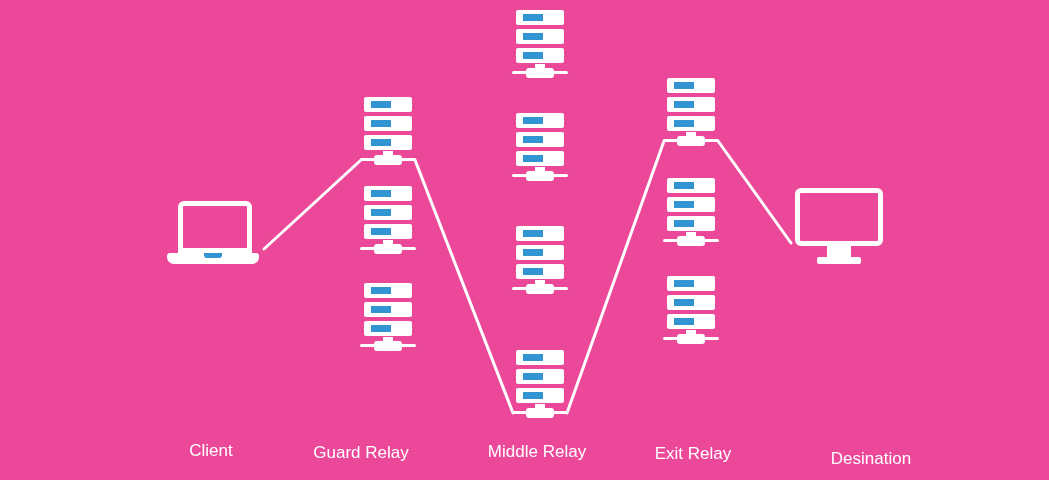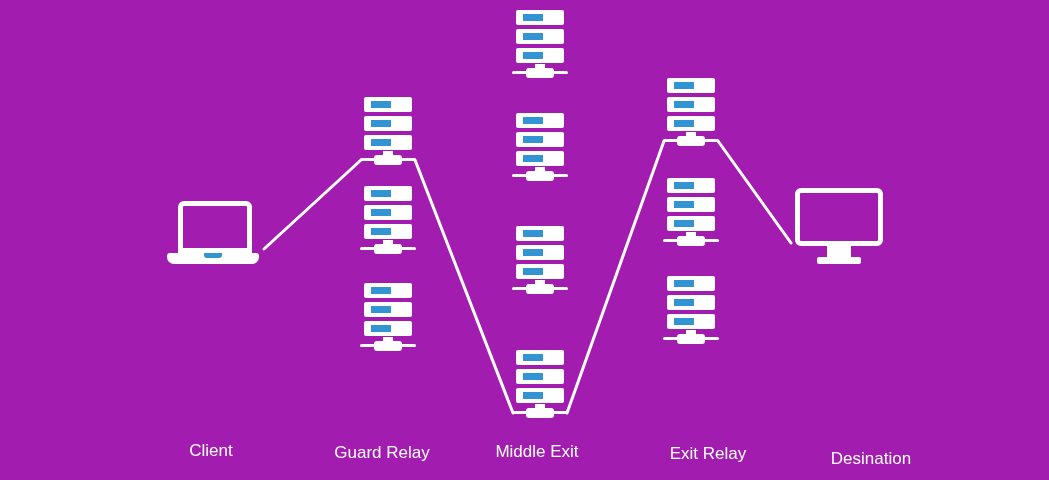--- a/index.html
+++ b/index.html
@@ -5,21 +5,21 @@
   html, body {
     margin: 0;
     padding: 0;
     background: #2b2b2b;
     font-family: "Liberation Sans", sans-serif;
   }
   .canvas {
     position: relative;
     width: 1049px;
     height: 480px;
-    background: #a21caf;
+    background: #ec4899;
     overflow: hidden;
   }
   .links {
     position: absolute;
     left: 0;
     top: 0;
     width: 1049px;
     height: 480px;
   }
   
@@ -259,18 +259,18 @@
       </div>
     </div>
 
   <div class="monitor">
     <div class="screen"></div>
     <div class="neck"></div>
     <div class="base"></div>
   </div>
 
   <div class="node-label" style="left:211px; top:441px">Client</div>
-  <div class="node-label" style="left:382px; top:443px">Guard Relay</div>
-  <div class="node-label" style="left:537px; top:442px">Middle Exit</div>
-  <div class="node-label" style="left:708px; top:444px">Exit Relay</div>
+  <div class="node-label" style="left:361px; top:443px">Guard Relay</div>
+  <div class="node-label" style="left:537px; top:442px">Middle Relay</div>
+  <div class="node-label" style="left:693px; top:444px">Exit Relay</div>
   <div class="node-label" style="left:871px; top:449px">Desination</div>
 
 </div>
 
 </body></html>

